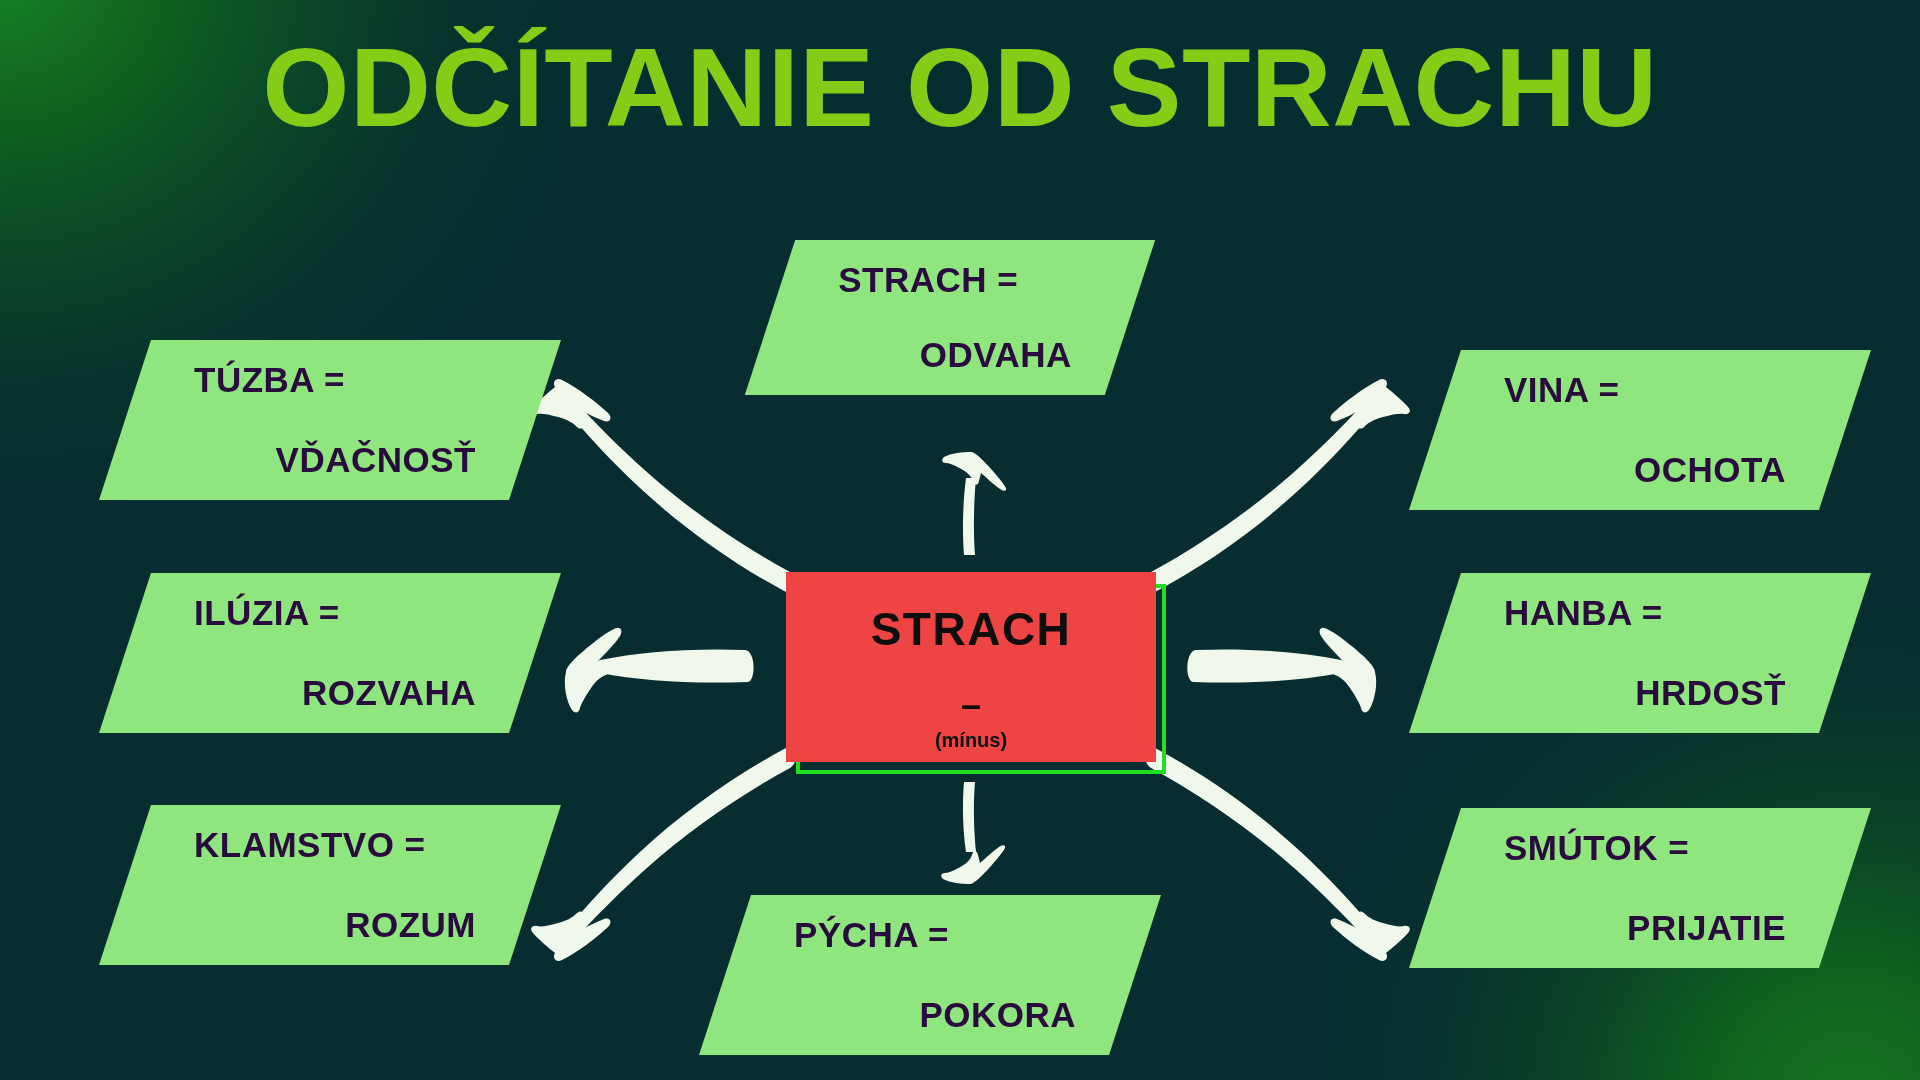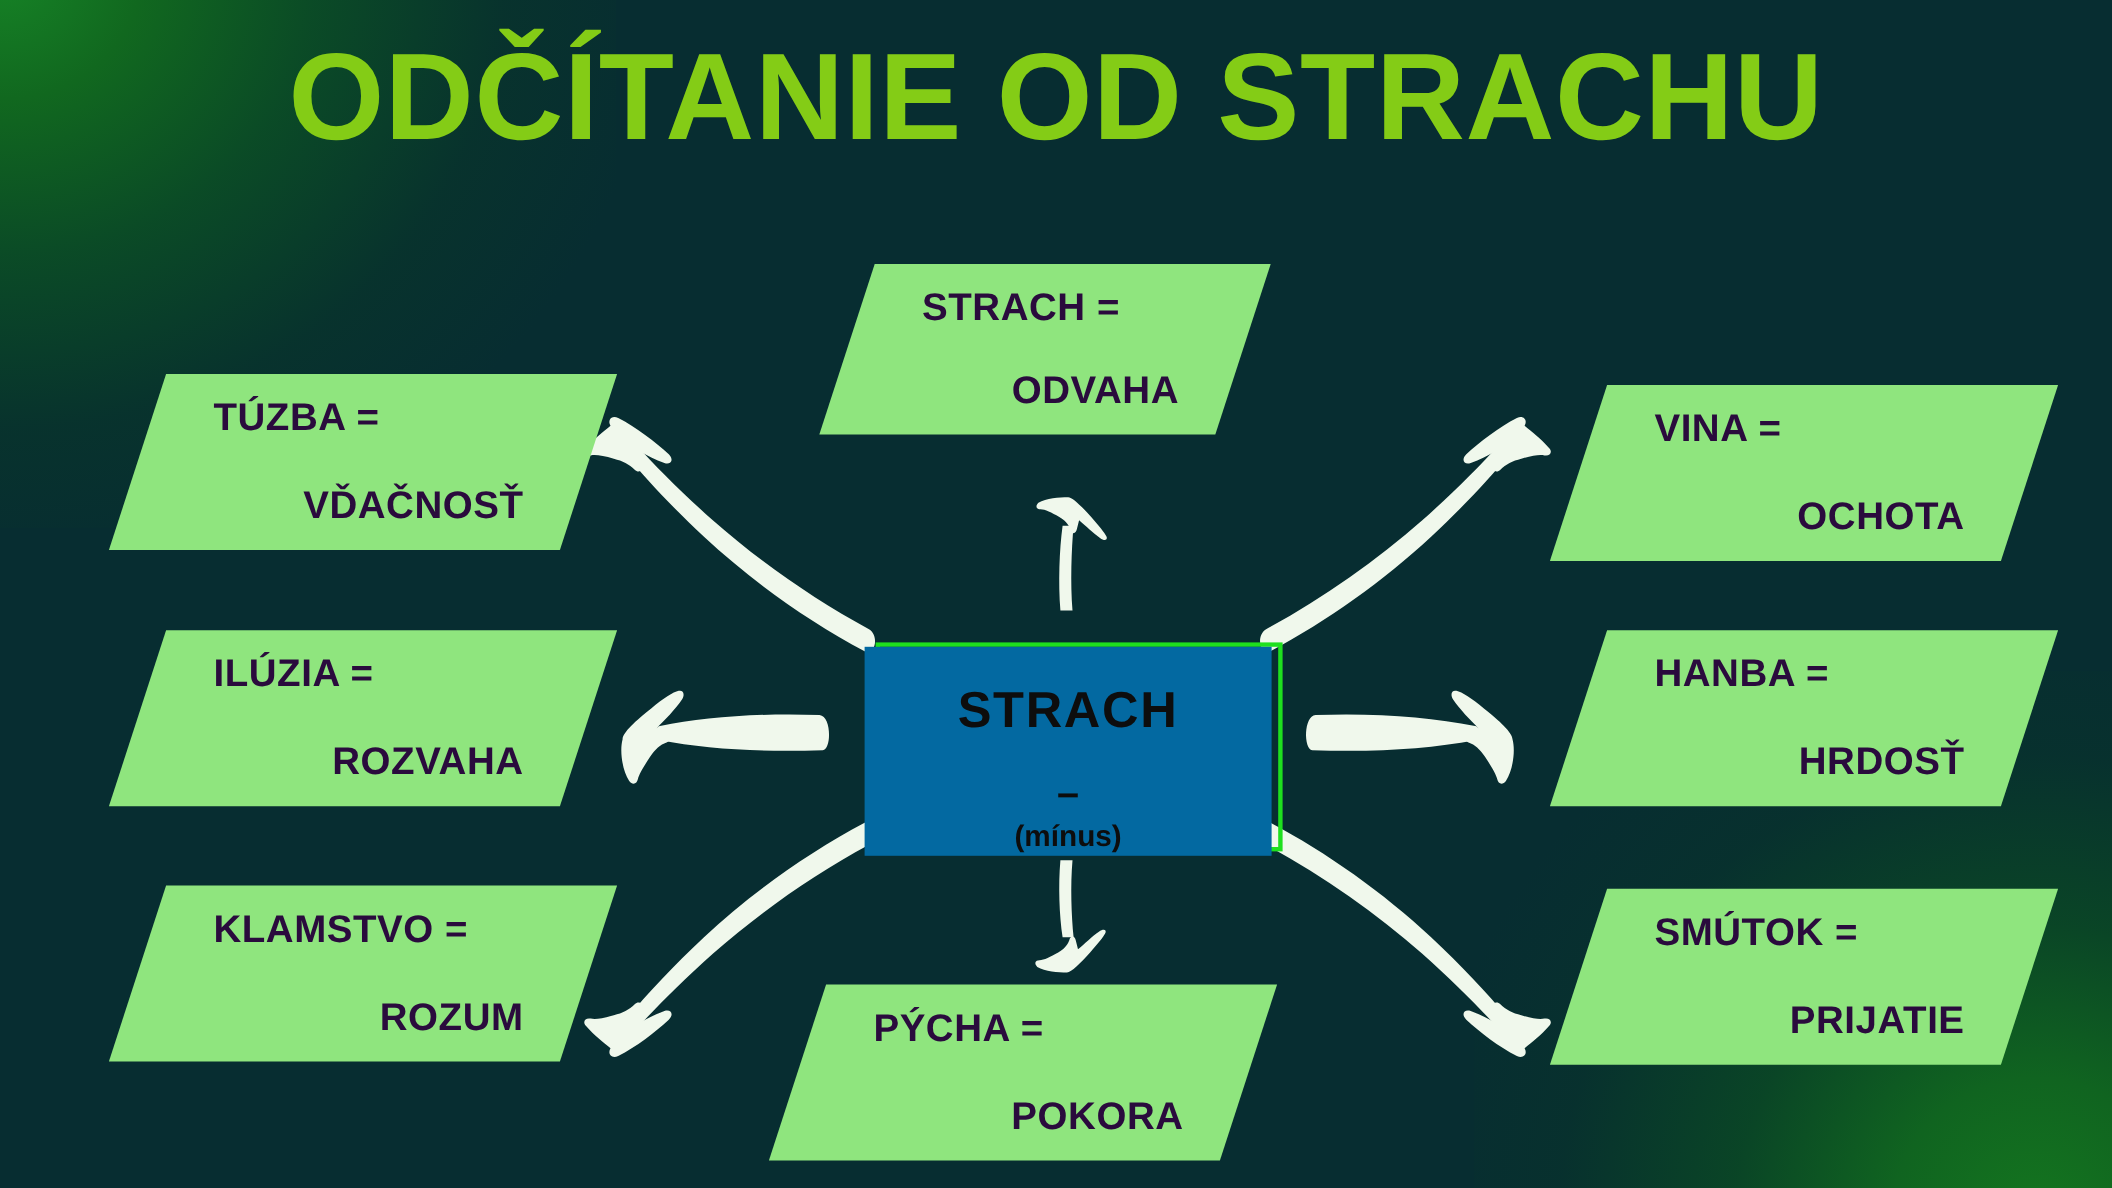--- a/index.html
+++ b/index.html
@@ -87,40 +87,39 @@
     position:absolute;
     left:10px; top:12px;
     width:370px; height:190px;
     border:4px solid #1ee01e;
     background:transparent;
   }
   #center-box {
     position:absolute;
     left:0; top:0;
     width:370px; height:190px;
-    background:#0369a1;
+    background:#ef4444;
     display:flex;
     flex-direction:column;
     align-items:center;
     justify-content:flex-start;
     padding-top:30px;
-    margin-top:16px;
   }
   #center-title {
     font-size:46px; font-weight:bold; color:#0d0d0d;
     letter-spacing:1.5px;
     font-family:"Liberation Sans", sans-serif;
   }
   #center-op {
     font-size:36px; font-weight:bold; color:#0d0d0d;
     line-height:0.7; margin-top:36px;
     font-family:"Liberation Sans", sans-serif;
   }
   #center-op-label {
-    font-size:27px; font-weight:bold; color:#0d0d0d;
+    font-size:20px; font-weight:bold; color:#0d0d0d;
     margin-top:12px;
     font-family:"Liberation Sans", sans-serif;
     text-align:right;
   }
 
   
   #arrows { position:absolute; inset:0; pointer-events:none; }
 </style>
 </head>
 <body>

